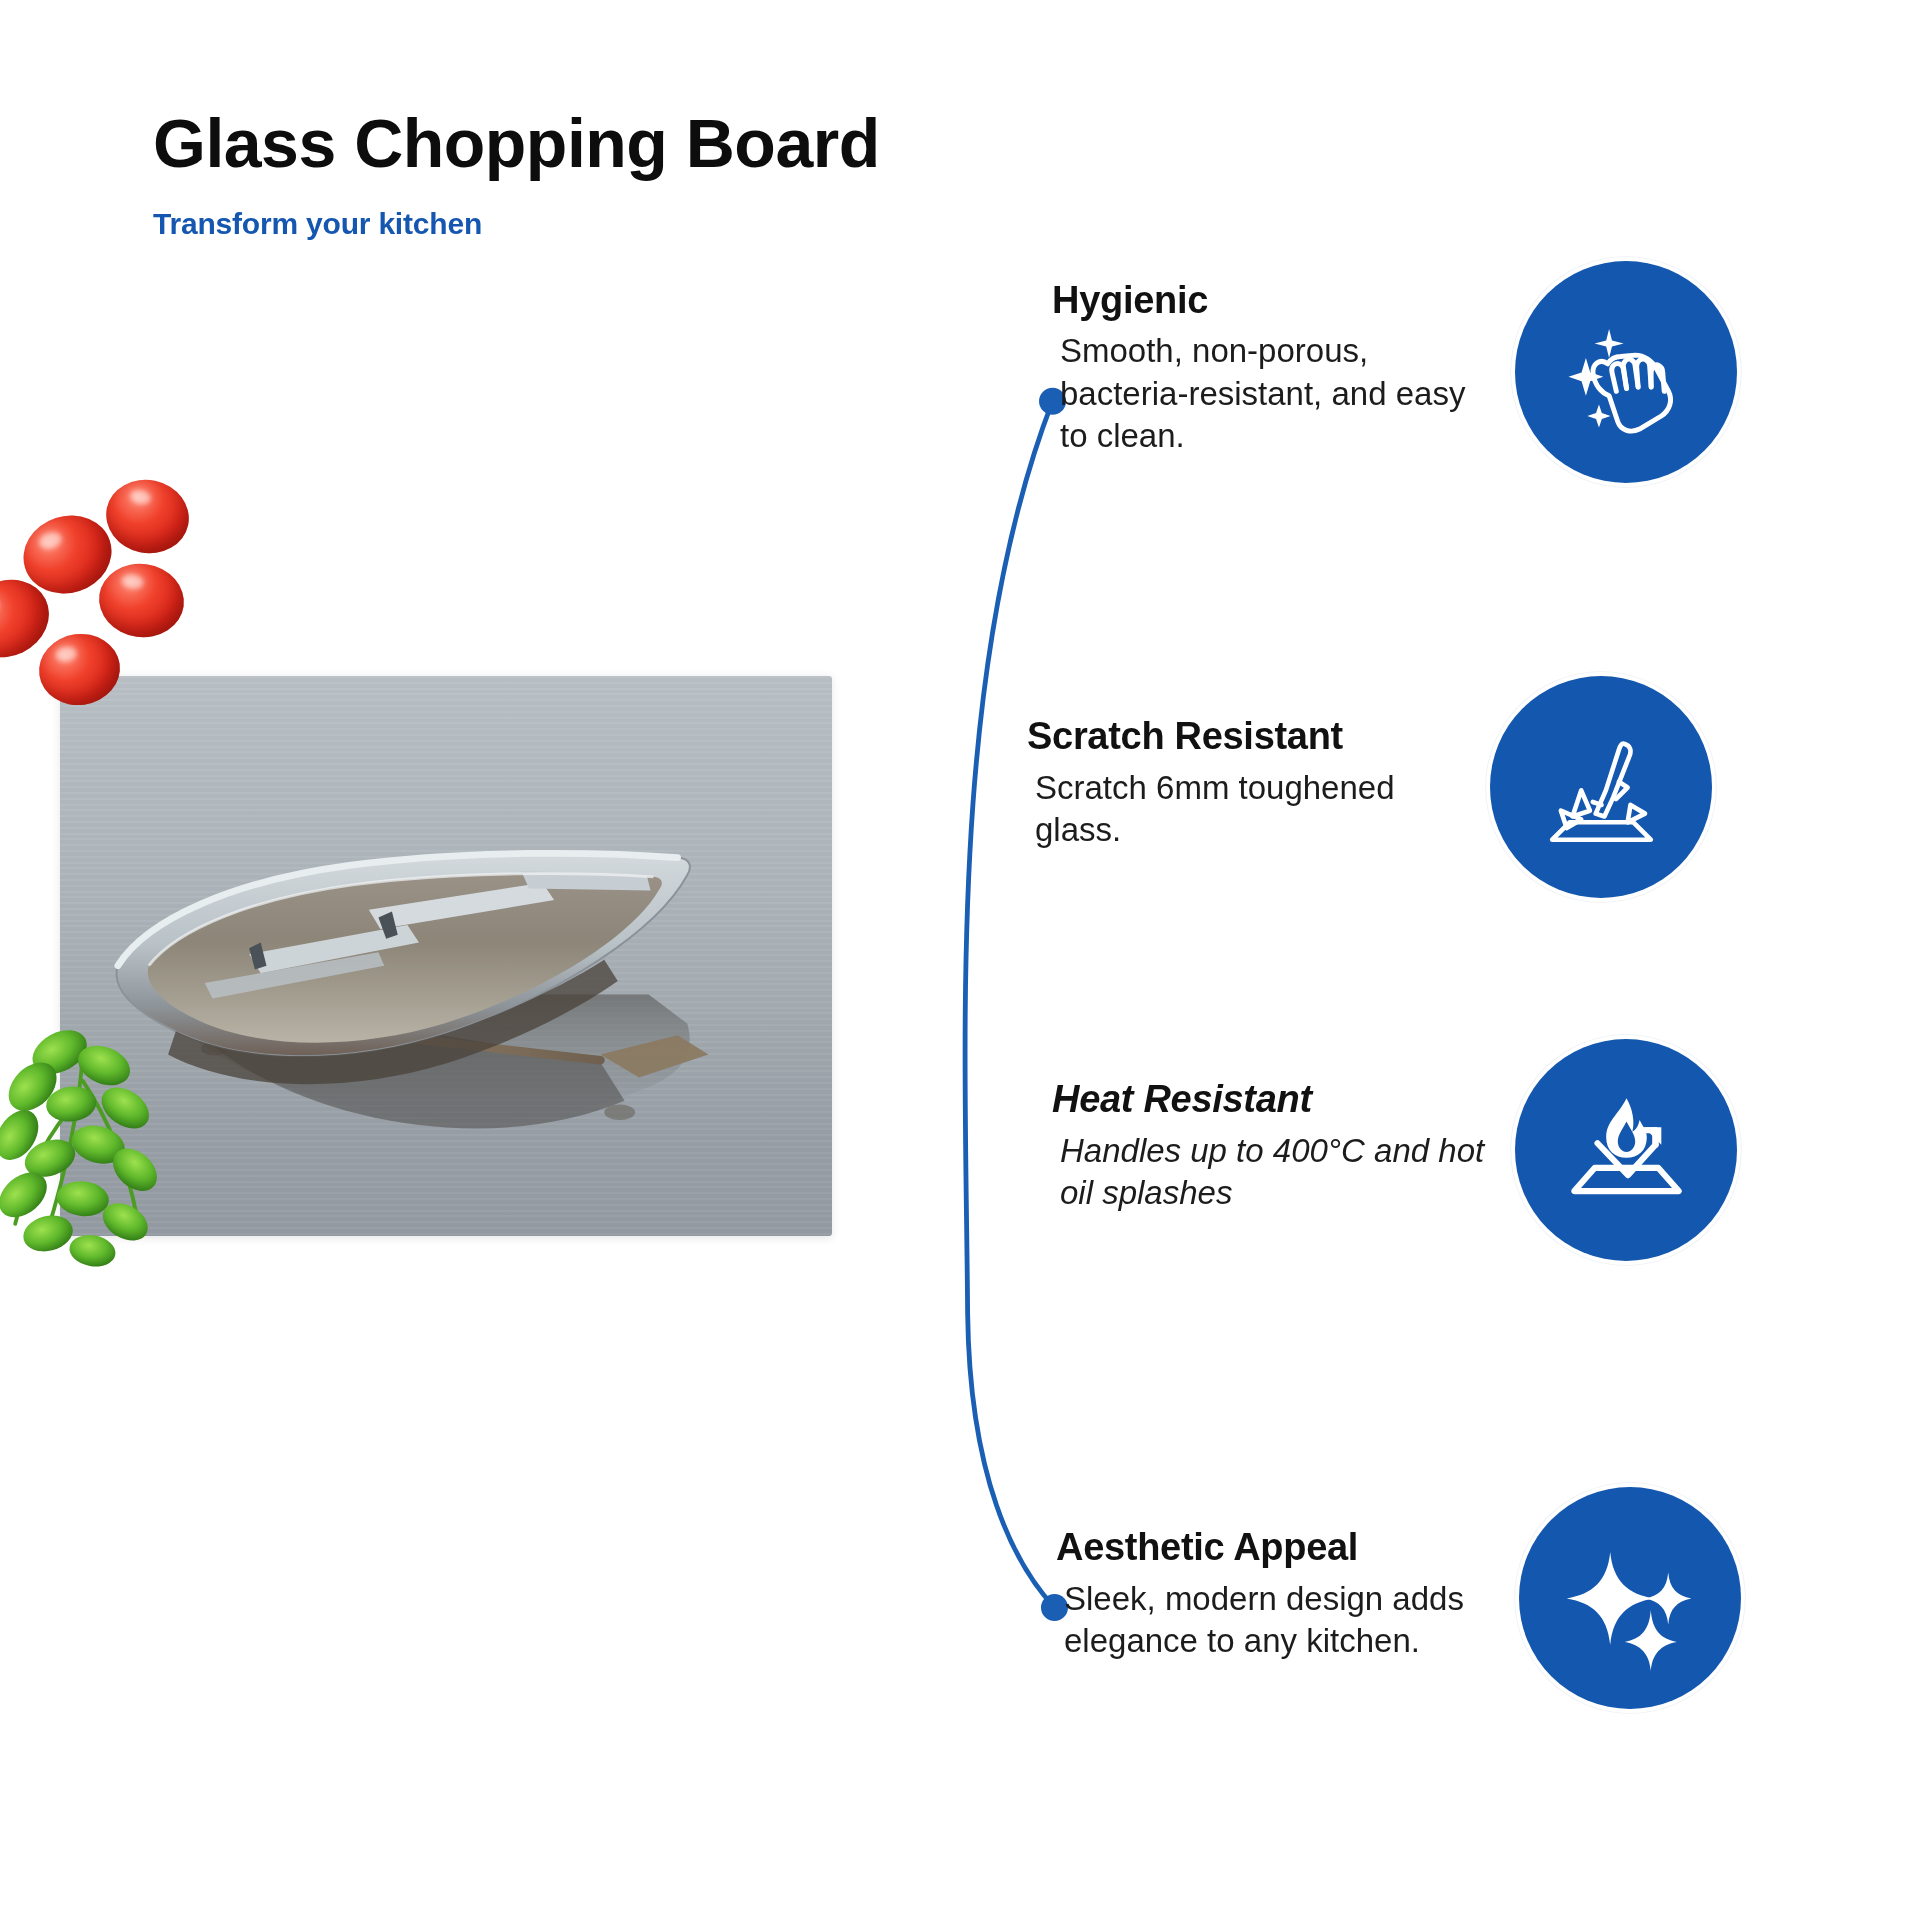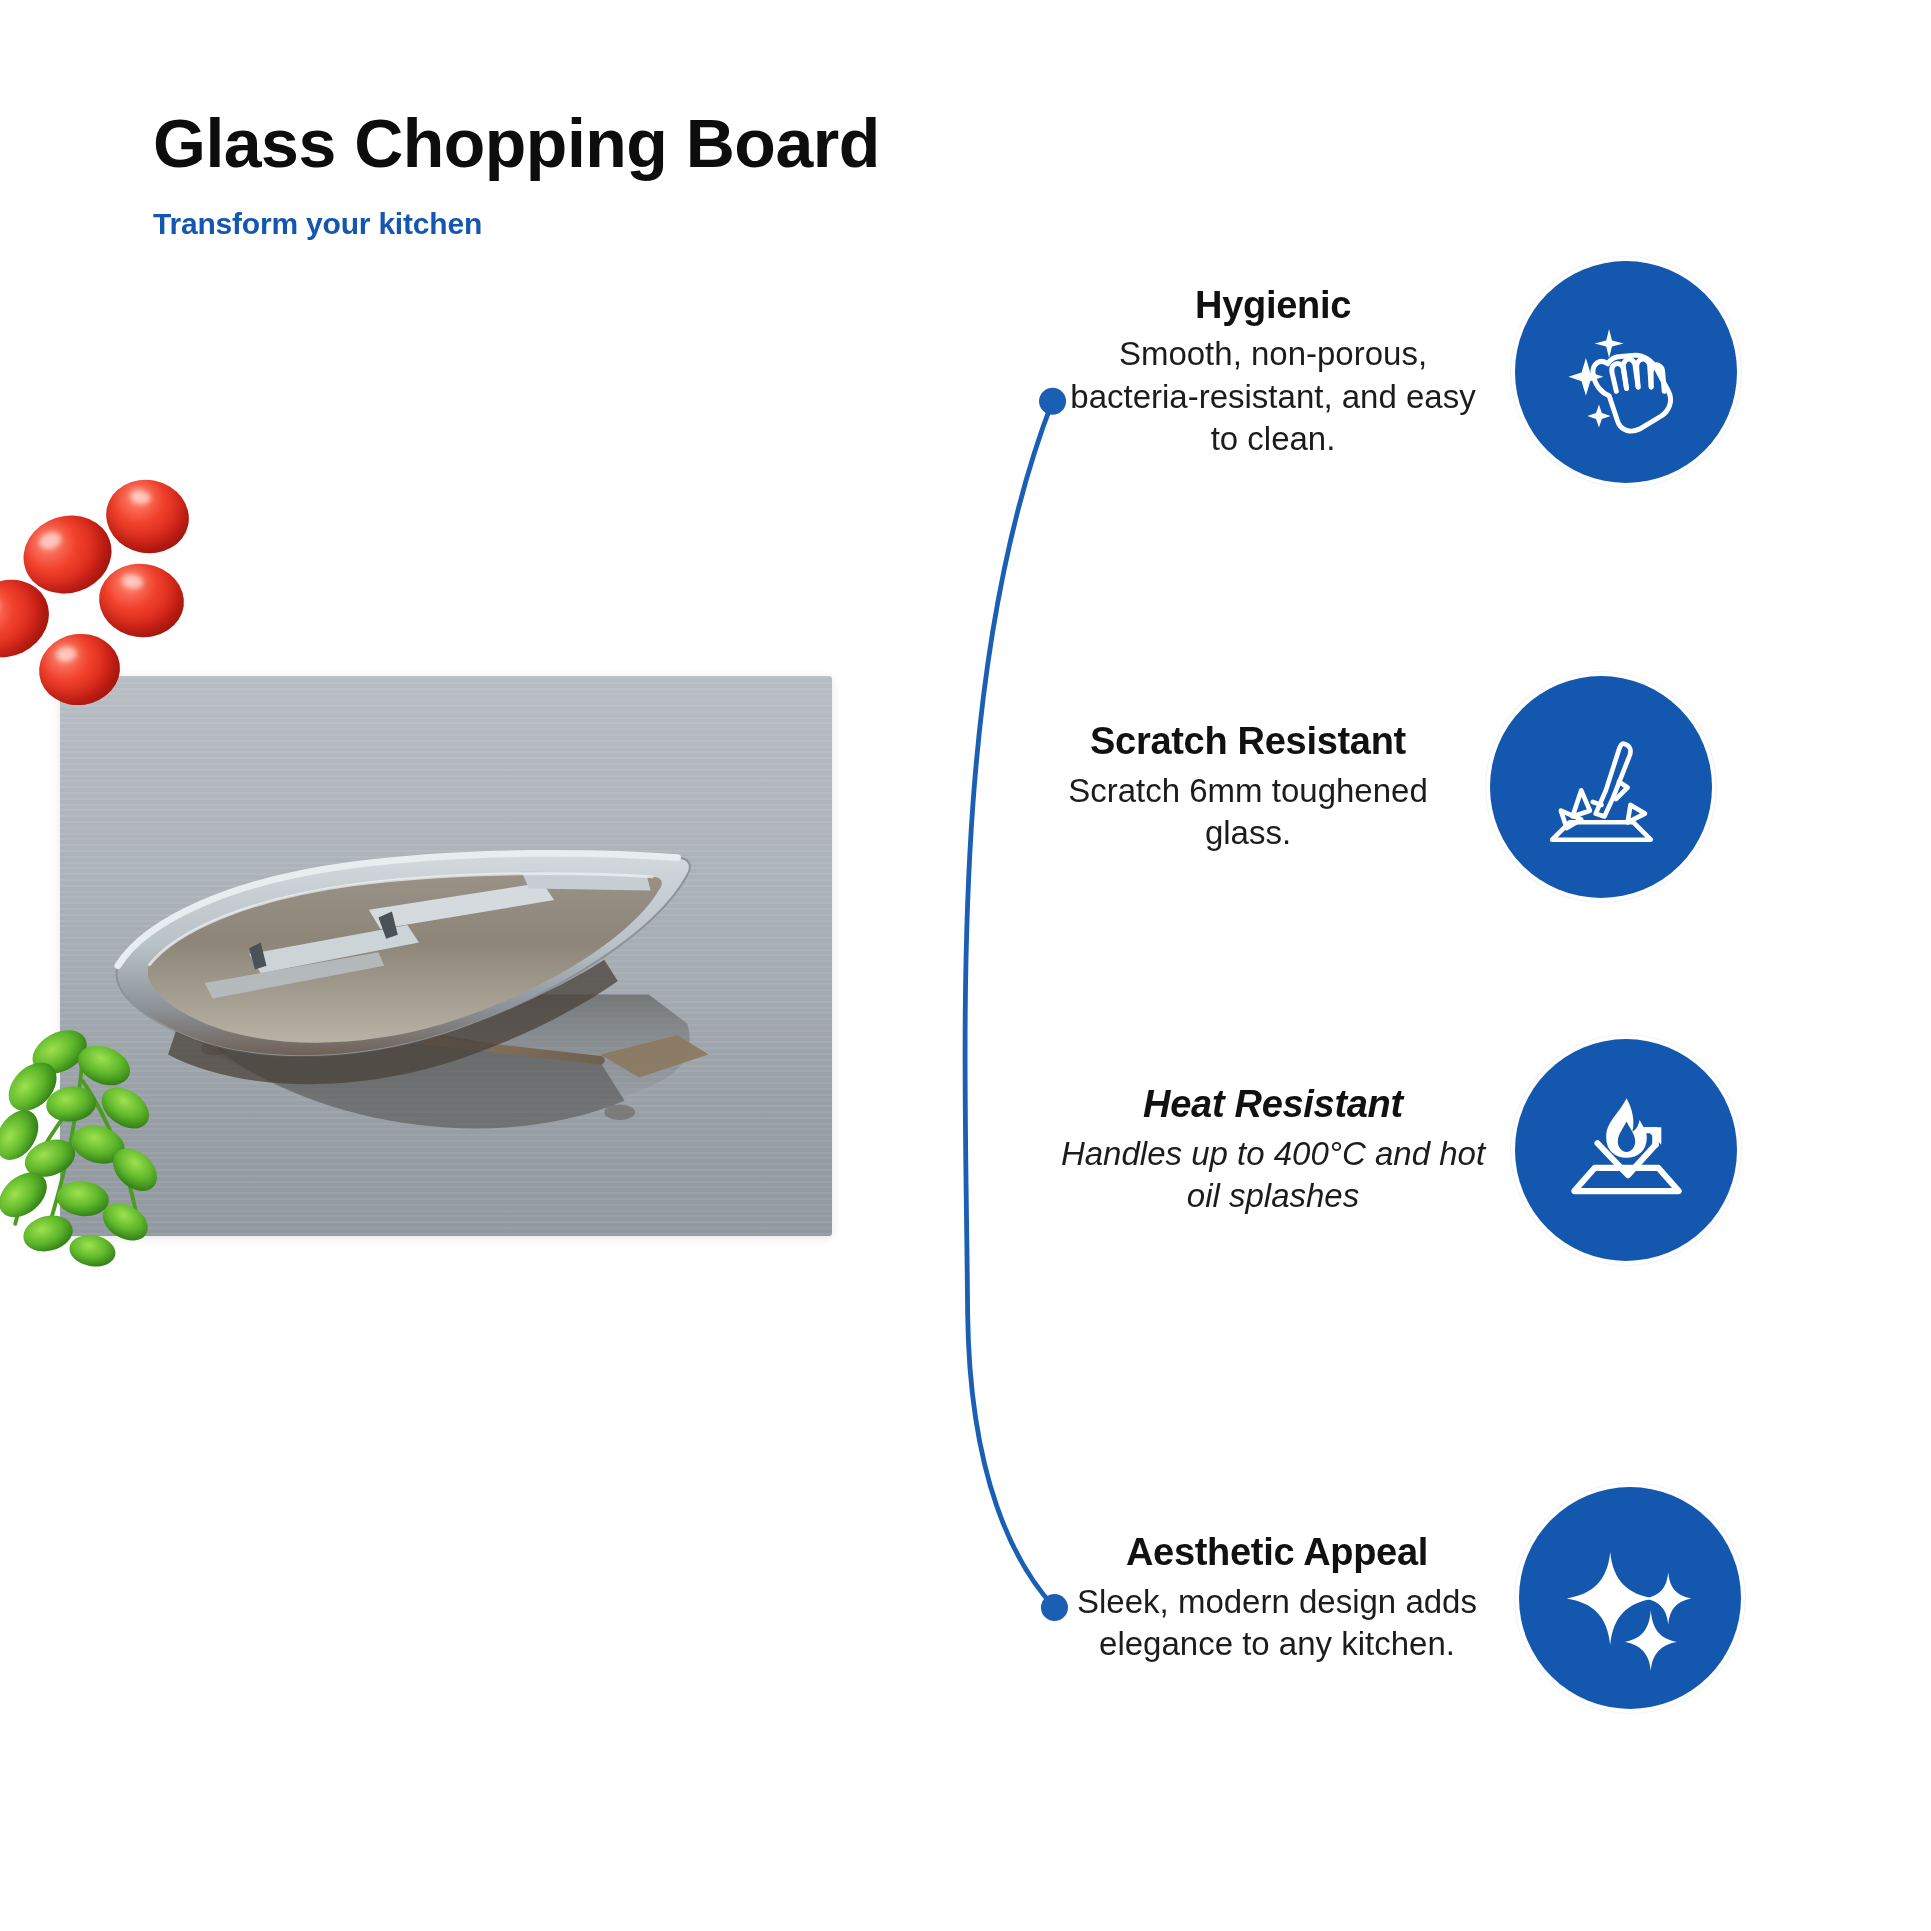--- a/index.html
+++ b/index.html
@@ -136,39 +136,39 @@
 
   
   .feature {
     position: absolute;
     display: flex;
     align-items: center;
     width: 734px;
   }
   .feature-text {
     width: 463px;
-    text-align: center;
+    text-align: left;
     padding-right: 21px;
     box-sizing: border-box;
   }
   .feature-title {
     font-size: 38px;
     font-weight: 700;
     color: #111111;
     letter-spacing: -0.3px;
     line-height: 1.15;
     margin: 0 0 5.8px 0;
     white-space: nowrap;
   }
   .feature-desc {
     font-size: 33px;
     font-weight: 400;
     color: #1c1c1c;
     line-height: 1.28;
-    margin: 0;
+    margin: 8px;
   }
   .icon-circle {
     width: 222px;
     height: 222px;
     min-width: 222px;
     border-radius: 50%;
     background: #1357ae;
     box-shadow: 0 0 0 3.9px #ffffff, 0 0 0 4.8px #eef1f5;
     display: flex;
     align-items: center;

